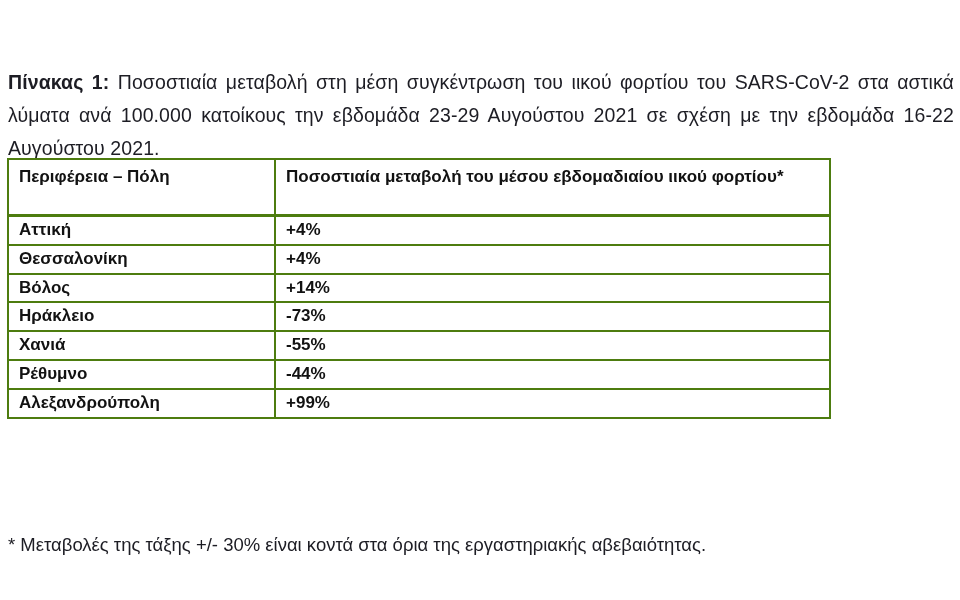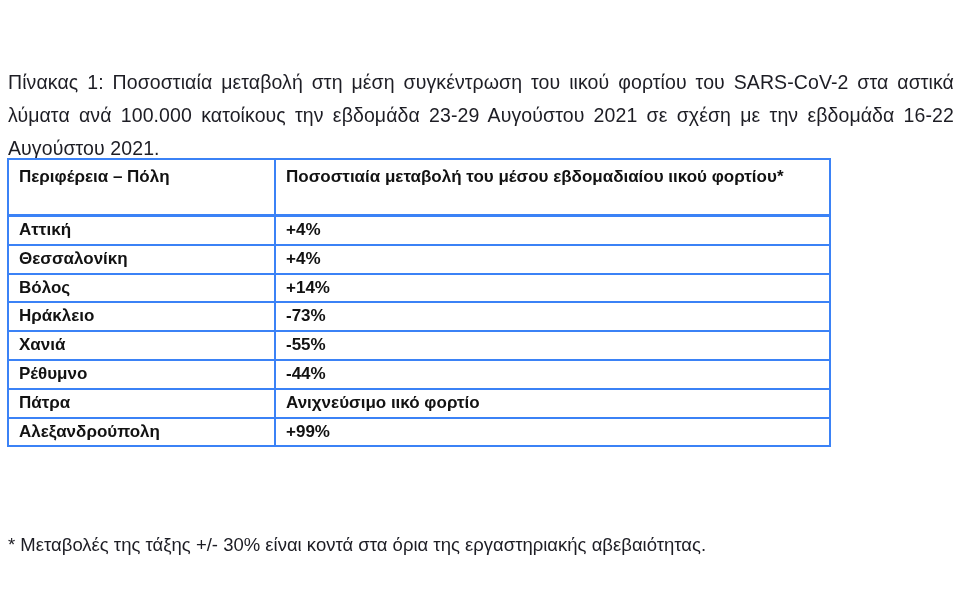--- a/index.html
+++ b/index.html
@@ -24,35 +24,35 @@
     left: 8px;
     top: 46px;
     width: 946px;
     font-size: 19.5px;
     line-height: 33px;
     text-align: justify;
     color: #1d1d24;
     letter-spacing: 0.1px;
   }
   .doc-title .bold {
-    font-weight: 400;
+    font-weight: 700;
   }
   table.data {
     position: absolute;
     left: 7px;
     top: 158px;
     width: 824px;
     border-collapse: collapse;
     table-layout: fixed;
     color: #121212;
   }
   table.data col.c1 { width: 267px; }
   table.data th,
   table.data td {
-    border: 2px solid #3b82f6;
+    border: 2px solid #4d7c0f;
     padding: 0 10px;
     font-size: 17px;
     font-weight: 700;
     text-align: left;
     overflow: hidden;
     white-space: nowrap;
   }
   table.data thead th {
     height: 50px;
     vertical-align: top;
@@ -117,24 +117,20 @@
       </tr>
       <tr>
         <td>Χανιά</td>
         <td>-55%</td>
       </tr>
       <tr>
         <td>Ρέθυμνο</td>
         <td>-44%</td>
       </tr>
       <tr>
-        <td>Πάτρα</td>
-        <td>Ανιχνεύσιμο ιικό φορτίο</td>
-      </tr>
-      <tr>
         <td>Αλεξανδρούπολη</td>
         <td>+99%</td>
       </tr>
     </tbody>
   </table>
 
   <p class="footnote">* Μεταβολές της τάξης +/- 30% είναι κοντά στα όρια της εργαστηριακής αβεβαιότητας.</p>
 
 </div>
 

